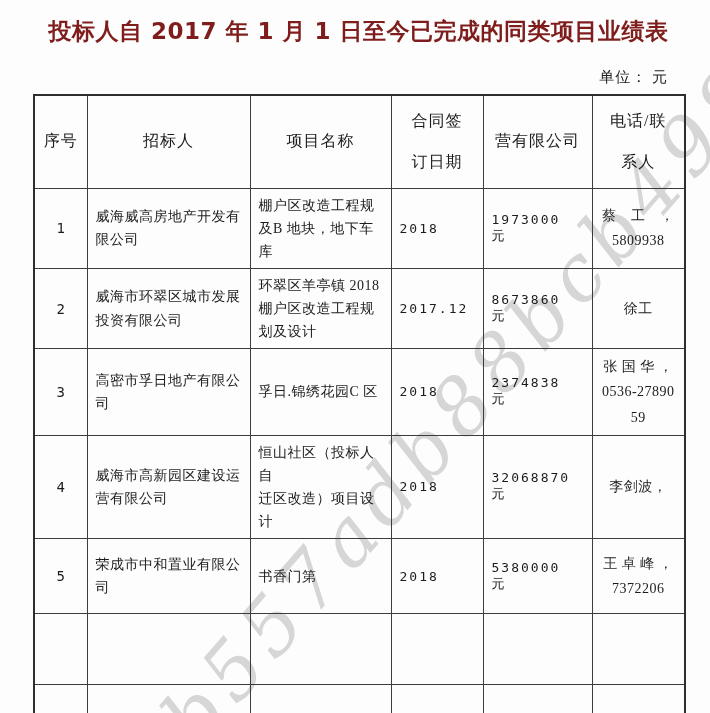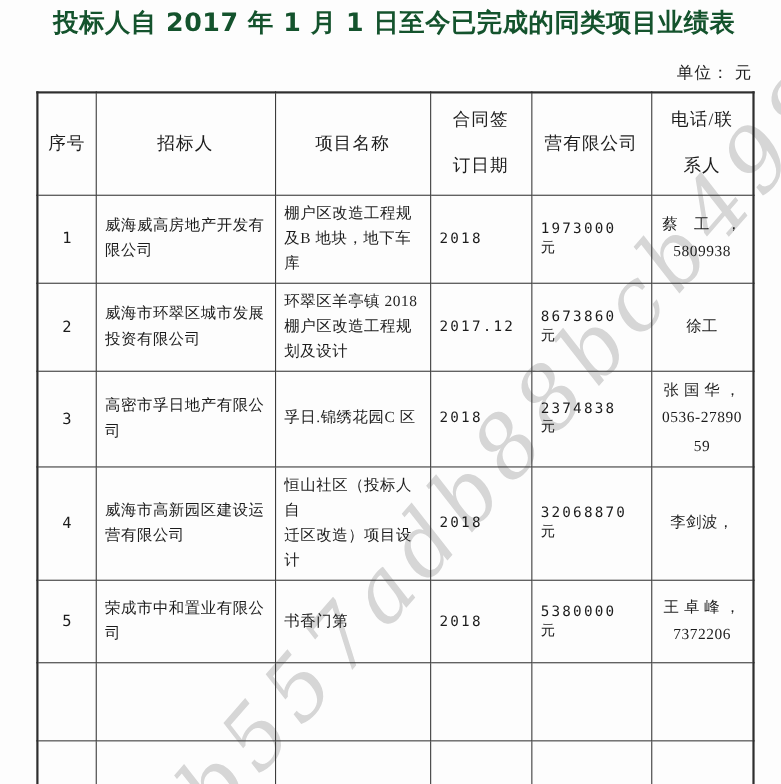--- a/index.html
+++ b/index.html
@@ -23,32 +23,32 @@
     font-size:78px;
     letter-spacing:9px;
     color:rgba(138,138,138,0.34);
     white-space:nowrap;
     z-index:0;
     pointer-events:none;
     user-select:none;
   }
   .content{position:relative;z-index:1;padding:0 26px 0 33px;}
   .doc-title{
-    margin:0;padding-top:5px;
+    margin:0;padding-top:16px;
     text-align:center;
     font-family:"DejaVu Sans","Liberation Sans",sans-serif;
     font-weight:700;
     font-size:23px;
     letter-spacing:0.5px;
-    color:#14532d;
+    color:#7f1d1d;
   }
   .unit-line{
     text-align:right;
     font-size:15px;
-    margin:21px 0 7px 0;
+    margin:21px 16px 7px 0;
     padding-right:0;
     letter-spacing:1px;
   }
   table.perf{
     border-collapse:collapse;
     table-layout:fixed;
     width:651px;
     border:2px solid #2e2e2e;
     background:transparent;
   }

